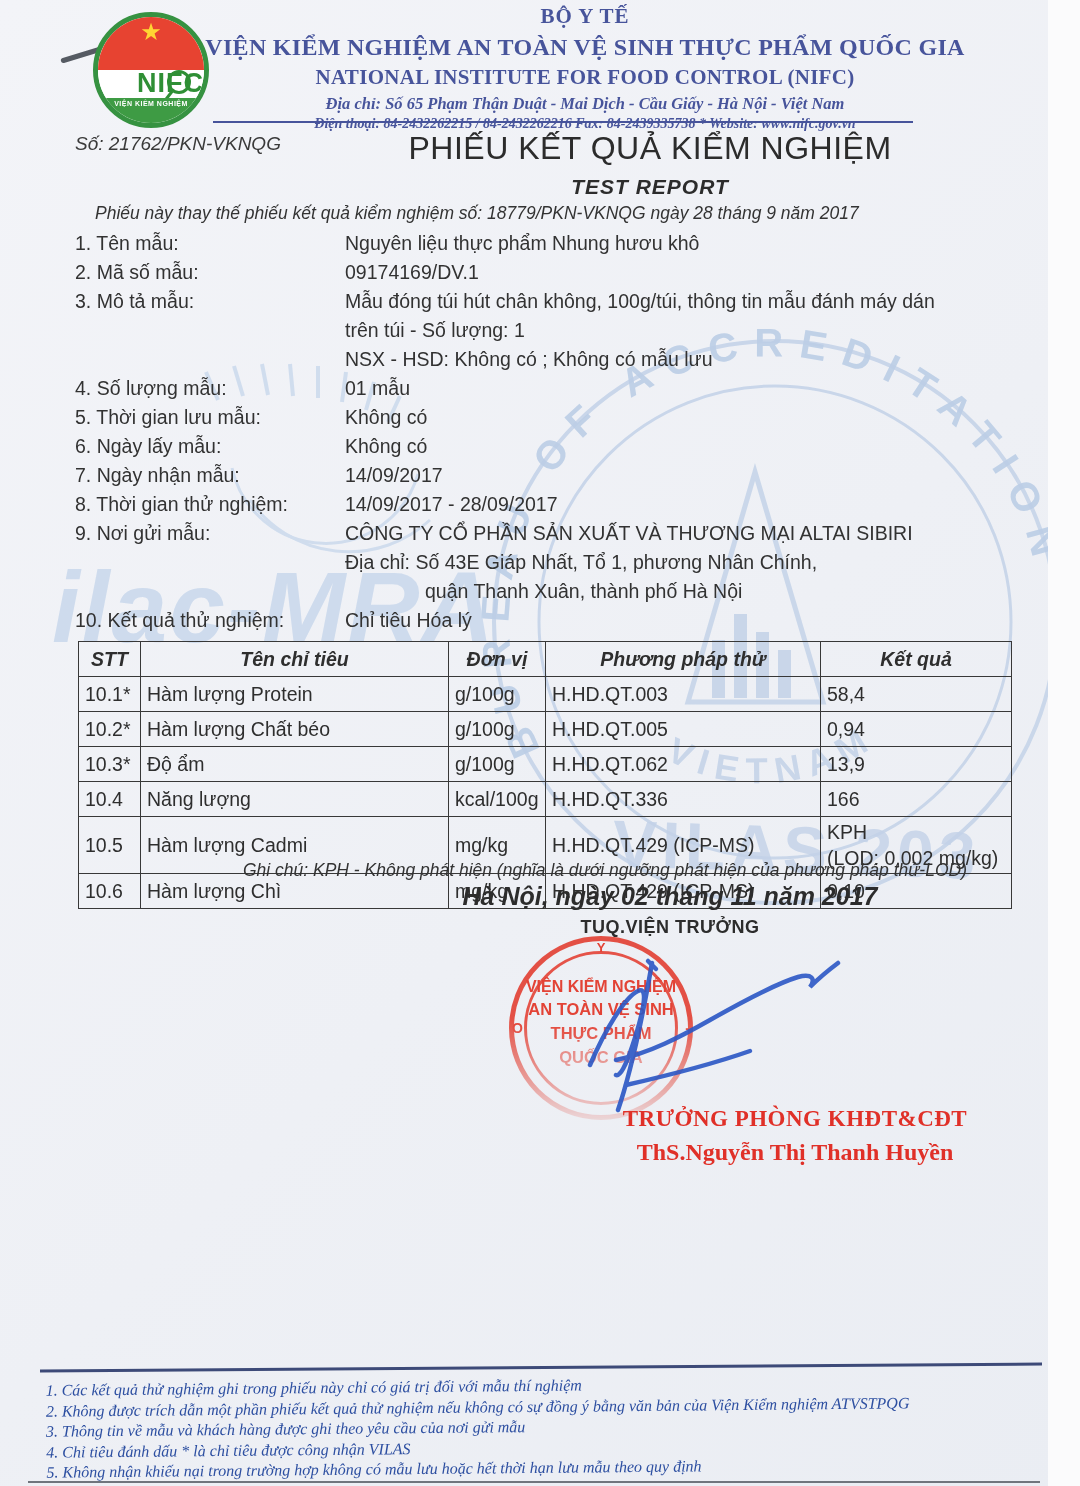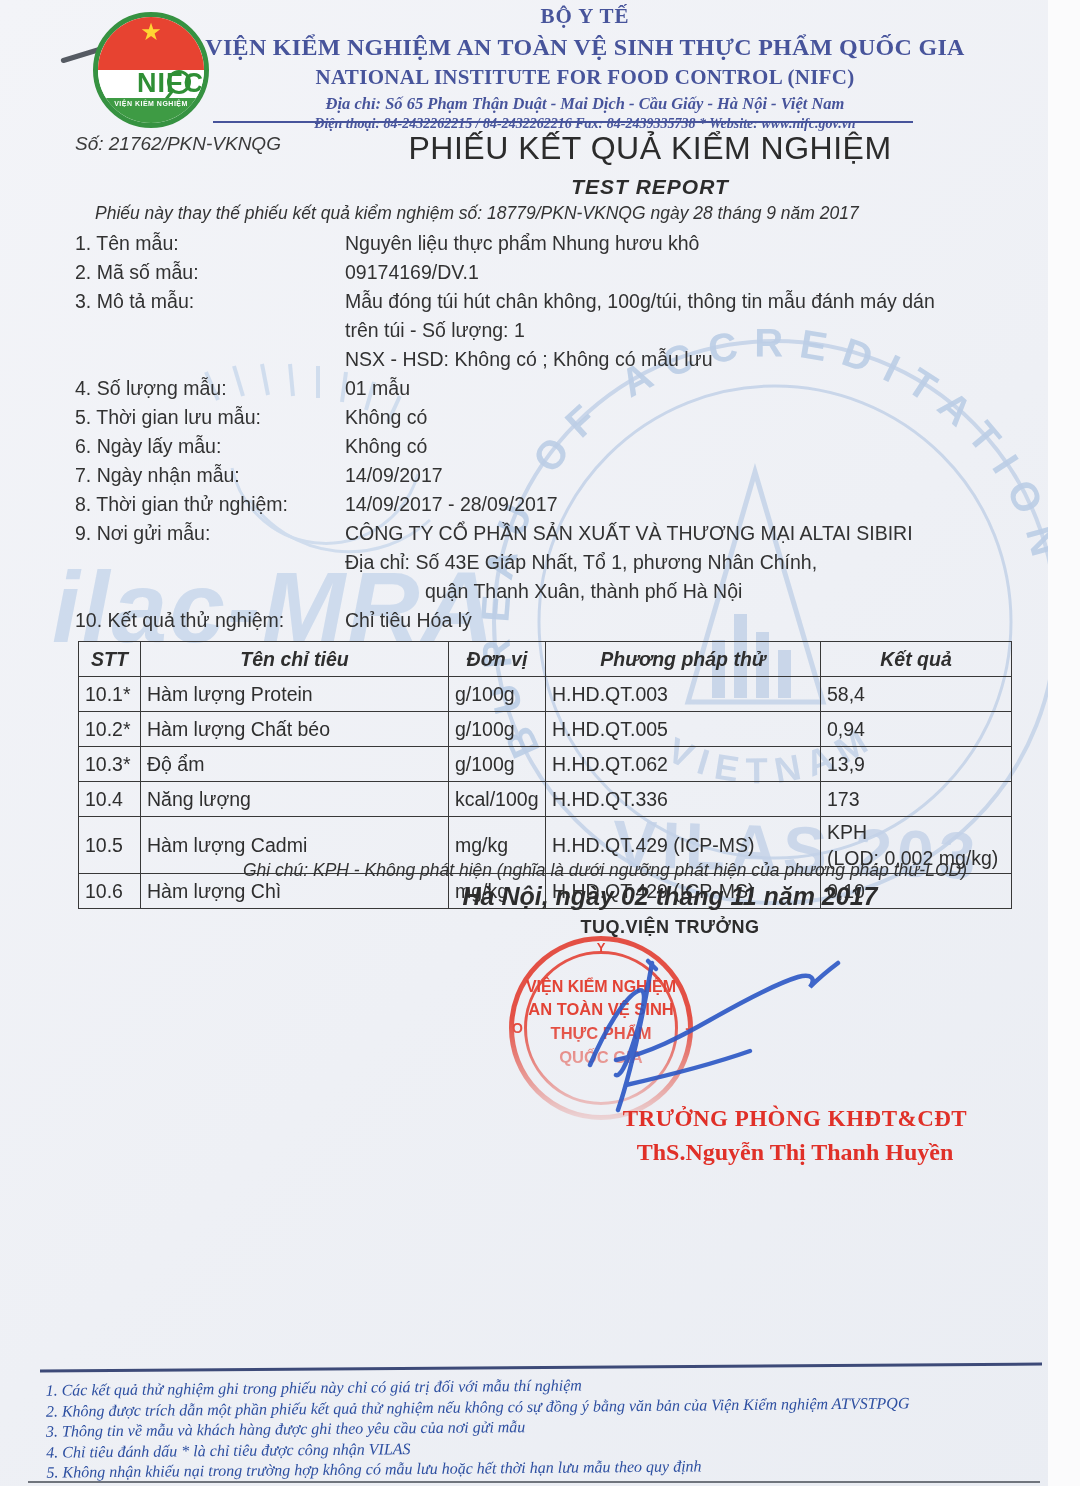--- a/index.html
+++ b/index.html
@@ -269,21 +269,21 @@
           <td class="l">Độ ẩm</td>
           <td class="c">g/100g</td>
           <td class="c">H.HD.QT.062</td>
           <td class="c">13,9</td>
         </tr>
       <tr>
           <td class="c">10.4</td>
           <td class="l">Năng lượng</td>
           <td class="c">kcal/100g</td>
           <td class="c">H.HD.QT.336</td>
-          <td class="c">173</td>
+          <td class="c">166</td>
         </tr>
       <tr>
           <td class="c">10.5</td>
           <td class="l">Hàm lượng Cadmi</td>
           <td class="c">mg/kg</td>
           <td class="c">H.HD.QT.429 (ICP-MS)</td>
           <td class="c pre">KPH
 (LOD: 0,002 mg/kg)</td>
         </tr>
       <tr>

